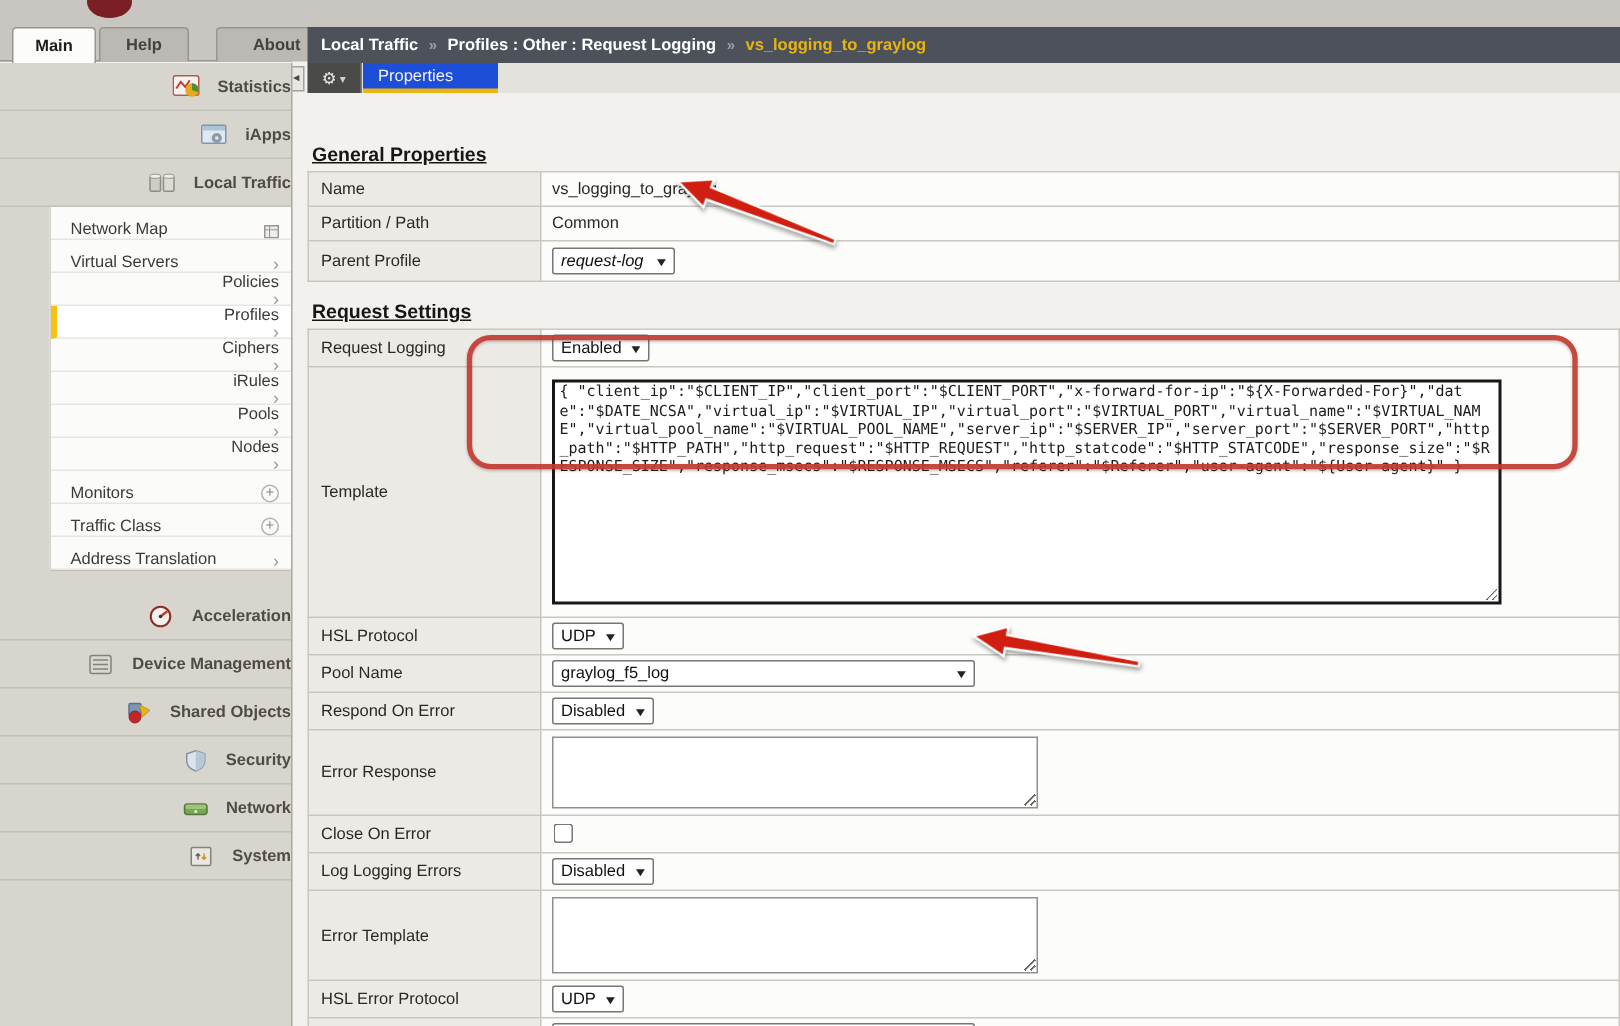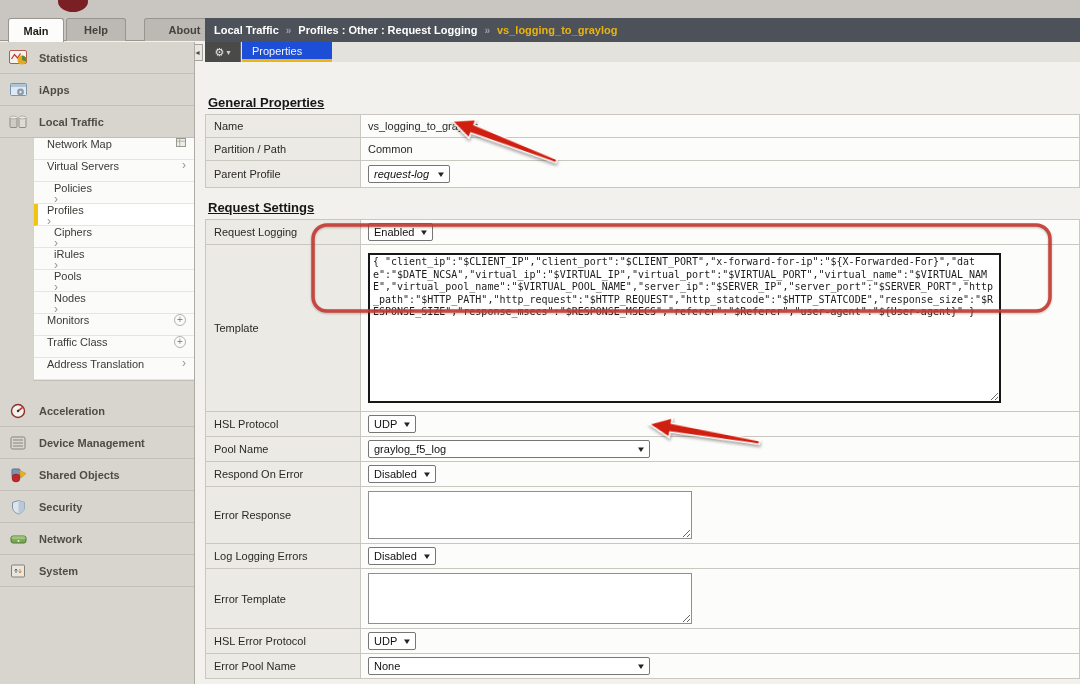--- a/index.html
+++ b/index.html
@@ -28,24 +28,24 @@
   .toolbar { position:absolute; left:205px; top:42px; right:0; height:20px; background:#e3e2dd; }
   .gear-btn { position:absolute; left:0; top:0; width:36px; height:20px; background:#4a4a49; border-right:1px solid #666;
               color:#e8e8e6; display:flex; align-items:center; justify-content:center; gap:2px; font-size:11px; cursor:pointer; }
   .gear-btn .caret { font-size:8px; color:#cfcfcd; }
   .prop-tab { position:absolute; left:37px; top:0; width:90px; height:20px; background:#1d4ed8; color:#f4f4f2;
               font-size:11px; display:flex; align-items:center; padding-left:10px; border-bottom:3px solid #edb512; cursor:pointer; }
 
   
   .sidebar { position:absolute; left:0; top:42px; width:195px; height:642px; background:#d8d5cf; border-right:1px solid #aeaba5; }
   .side-item { height:32px; display:flex; align-items:center; gap:10px; padding-left:9px;
-               border-bottom:1px solid #c2bfb9; font-size:11px; font-weight:bold; color:#4f4b45; cursor:pointer; }
+               border-bottom:1px solid #c2bfb9; font-size:11px; font-weight:bold; color:#4f4b45; cursor:pointer;justify-content:flex-end; }
   .side-item .icon { width:20px; height:16px; flex:0 0 auto; }
   .submenu { background:#fbfbfa; margin-left:33px; border-left:1px solid #d5d2cc; border-bottom:1px solid #c2bfb9; }
-  .sub-item { height:22px; display:flex; align-items:flex-start; padding:0 8px 0 13px;
+  .sub-item { height:22px; display:flex; align-items:flex-end; padding:0 8px 0 13px;
               border-bottom:1px solid #e7e5e1; font-size:11px; color:#3c3a36; cursor:pointer; }
   .sub-item.nested { padding-left:20px;flex-direction:column; }
   .sub-item.selected { border-left:4px solid #f2c40f; padding-left:9px; background:#ffffff; }
   .sub-item .grow { flex:1; }
   .sub-suffix { color:#9a978f; font-size:12px; line-height:10px; }
   .plus-circle { width:12px; height:12px; border:1px solid #b5b2ac; border-radius:50%; color:#8a8780;
                  font-size:10px; line-height:10px; text-align:center; }
   .bottom-gap { height:14px; }
   .collapse-btn { position:absolute; left:192px; top:44px; width:11px; height:17px; background:#e9e7e3;
                   border:1px solid #a5a29c; font-size:7px; color:#4a4a46; display:flex; align-items:center; justify-content:center; cursor:pointer; }
@@ -322,20 +322,24 @@
             <span class="car">▼</span>
           </span>
         </td>
       </tr>
       <tr style="height:57px;">
         <td class="lbl">Error Response</td>
         <td class="val">
           <textarea class="ta-small ta-resp" spellcheck="false" style=""></textarea>
         </td>
       </tr>
+      <tr style="height:22px;">
+        <td class="lbl">Close On Error</td>
+        <td class="val"><input type="checkbox" style=""></td>
+      </tr>
       <tr class="r-sm">
         <td class="lbl">Log Logging Errors</td>
         <td class="val">
           <span class="sel">
             <span class="sv">Disabled</span>
             <span class="car">▼</span>
           </span>
         </td>
       </tr>
       <tr style="height:60px;">

